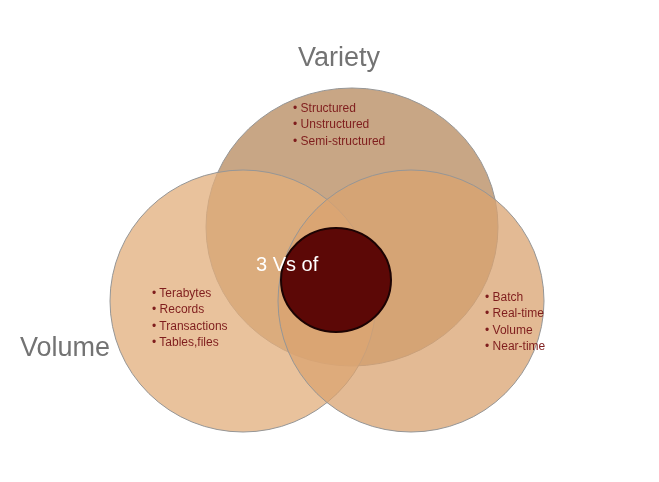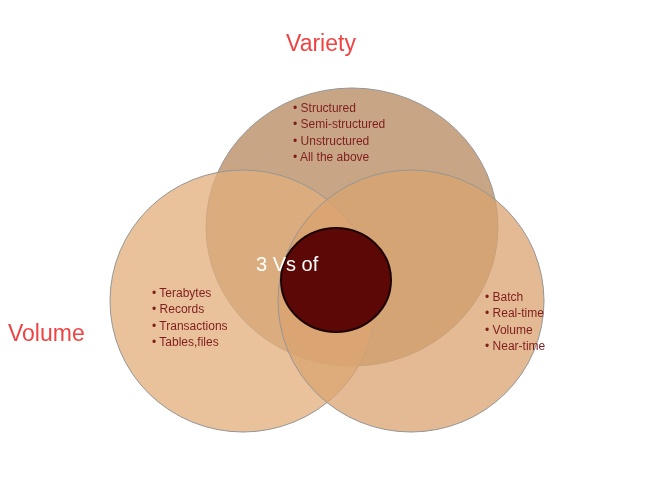--- a/index.html
+++ b/index.html
@@ -16,24 +16,24 @@
     fill-opacity: 0.75;
     stroke: #969696;
     stroke-width: 1;
   }
   .center-circle {
     stroke: #1c0303;
     stroke-width: 2;
   }
   .title {
     position: absolute;
-    margin: 0;
-    font-size: 23px;
+    margin: 12px;
+    font-size: 27px;
     font-weight: 400;
-    color: #ef4444;
+    color: #737373;
     white-space: nowrap;
     letter-spacing: 0px;
   }
   .title-variety { left: 286px; top: 30px; }
   .title-volume  { left: 8px;   top: 320px; }
   .title-velocity{ left: 524px; top: 352px; }
   .blist {
     position: absolute;
     margin: 0;
     padding: 0;
@@ -71,23 +71,22 @@
     <ellipse class="center-circle" cx="336" cy="280" rx="55" ry="52" fill="#5C0806"></ellipse>
   </svg>
 
   <h1 class="title title-variety">Variety</h1>
 
   <h1 class="title title-volume">Volume</h1>
 
 
   <ul class="blist variety-list">
     <li>Structured</li>
+    <li>Unstructured</li>
     <li>Semi-structured</li>
-    <li>Unstructured</li>
-    <li>All the above</li>
   </ul>
 
   <ul class="blist volume-list">
     <li>Terabytes</li>
     <li>Records</li>
     <li>Transactions</li>
     <li>Tables,files</li>
   </ul>
 
   <ul class="blist velocity-list">

